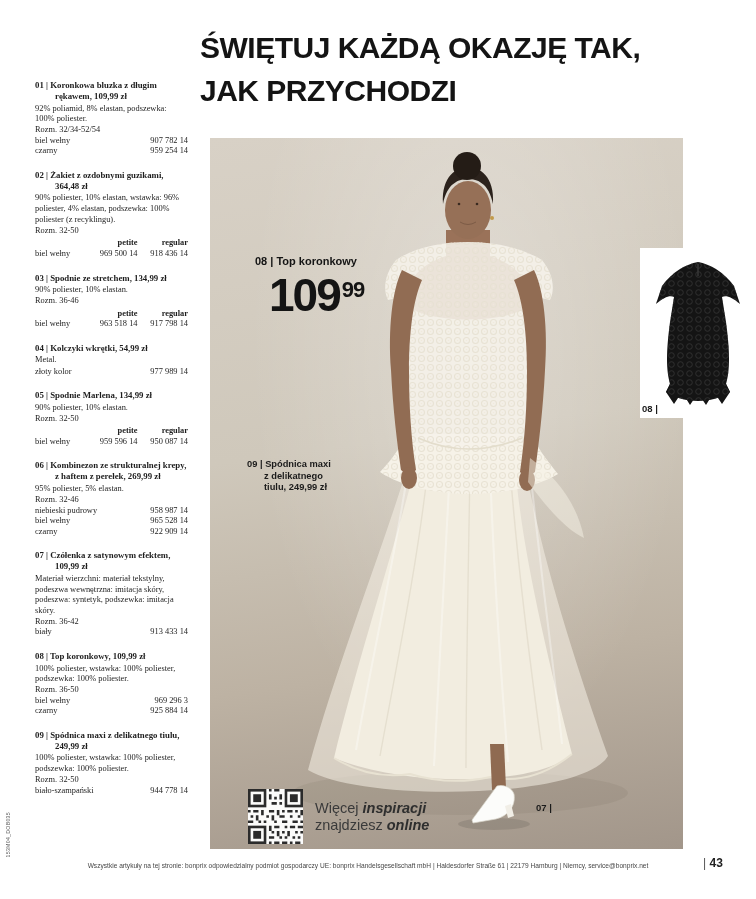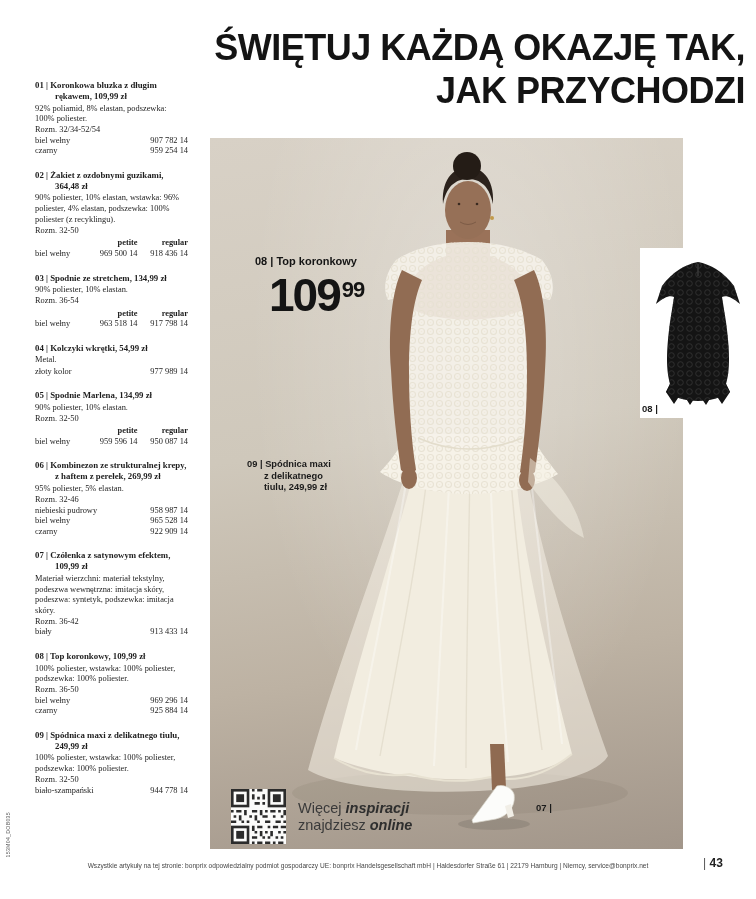--- a/index.html
+++ b/index.html
@@ -1,21 +1,21 @@
 <!DOCTYPE html>
 <html><head>
 <meta charset="utf-8">
 <style>
   html,body{margin:0;padding:0;background:#fff;}
   .page{position:relative;width:756px;height:899px;background:#ffffff;overflow:hidden;
         font-family:"Liberation Sans","DejaVu Sans",sans-serif;color:#1c1c1c;}
 
   
-  .header{position:absolute;left:200px;top:26px;width:545px;text-align:right;
-          font-weight:700;font-size:36px;line-height:43px;letter-spacing:-0.5px;color:#141414;}
+  .header{position:absolute;left:200px;top:26px;width:545px;text-align:left;
+          font-weight:700;font-size:30px;line-height:43px;letter-spacing:-0.5px;color:#141414;}
 
   
   .sidebar{position:absolute;left:35px;top:80px;width:153px;font-size:8.4px;line-height:10.6px;color:#1d1d1d;font-family:Liberation Serif, serif;}
   .prod{margin-bottom:13px;}
   .prod-title{font-weight:700;font-size:8.8px;line-height:11px;padding-left:20px;text-indent:-20px;margin-bottom:1.5px;}
   .prod-desc{margin-bottom:0.5px;}
   .prod-size:empty{display:none;}
   .crow{display:flex;justify-content:space-between;}
   .crow .code{text-align:right;}
   .tbl{display:grid;grid-template-columns:52px 1fr 1fr;column-gap:4px;}
@@ -37,21 +37,21 @@
   
   .skirt-label{position:absolute;left:247px;top:459px;font-weight:700;font-size:9.3px;line-height:11.5px;color:#1b1b1b;}
   .skirt-label .ind{padding-left:17px;}
 
   
   .prodbox{position:absolute;left:640px;top:248px;width:116px;height:170px;background:#fff;}
   .prodbox .tag{position:absolute;left:2px;bottom:4px;font-weight:700;font-size:9.5px;color:#1b1b1b;}
   .shoe-tag{position:absolute;left:536px;top:802px;font-weight:700;font-size:9.5px;color:#1b1b1b;}
 
   
-  .qrblock{position:absolute;left:231px;top:789px;display:flex;align-items:center;gap:12px;}
+  .qrblock{position:absolute;left:248px;top:789px;display:flex;align-items:center;gap:12px;}
   .qr{width:55px;height:55px;background:#fdfdfc;}
   .qrtext{font-size:14.5px;line-height:17px;color:#3a3a3a;}
   .qrtext b{font-style:italic;color:#2e2e2e;}
 
   
   .footer{position:absolute;left:0;top:862px;width:736px;text-align:center;font-size:6.6px;color:#474747;}
   .pagenum{position:absolute;left:703px;top:856px;font-size:12px;font-weight:700;color:#222;}
   .pagenum .bar{font-weight:400;color:#555;}
   .sidecode{position:absolute;left:5px;top:812px;writing-mode:vertical-rl;transform:rotate(180deg);
             font-size:5.2px;letter-spacing:0.3px;color:#5a5a5a;}
@@ -92,21 +92,21 @@
           <span class="h">regular</span>
         <span>biel wełny</span>
         <span class="num">969 500 14</span>
         <span class="num">918 436 14</span>
       </div>
     </div>
 
     <div class="prod">
       <div class="prod-title"><span>03 |</span> <span>Spodnie ze stretchem, 134,99 zł</span></div>
       <div class="prod-desc">90% poliester, 10% elastan.</div>
-      <div class="prod-size">Rozm. 36-54</div>
+      <div class="prod-size">Rozm. 36-46</div>
       <div class="tbl">
         <span></span>
           <span class="h">petite</span>
           <span class="h">regular</span>
         <span>biel wełny</span>
         <span class="num">963 518 14</span>
         <span class="num">917 798 14</span>
       </div>
     </div>
 
@@ -160,21 +160,21 @@
           <span class="code">913 433 14</span>
         </div>
     </div>
 
     <div class="prod">
       <div class="prod-title"><span>08 |</span> <span>Top koronkowy, 109,99 zł</span></div>
       <div class="prod-desc">100% poliester, wstawka: 100% poliester, podszewka: 100% poliester.</div>
       <div class="prod-size">Rozm. 36-50</div>
       <div class="crow">
           <span>biel wełny</span>
-          <span class="code">969 296 14</span>
+          <span class="code">969 296 3</span>
         </div>
       <div class="crow">
           <span>czarny</span>
           <span class="code">925 884 14</span>
         </div>
     </div>
 
     <div class="prod">
       <div class="prod-title"><span>09 |</span> <span>Spódnica maxi z delikatnego tiulu, 249,99 zł</span></div>
       <div class="prod-desc">100% poliester, wstawka: 100% poliester, podszewka: 100% poliester.</div>

